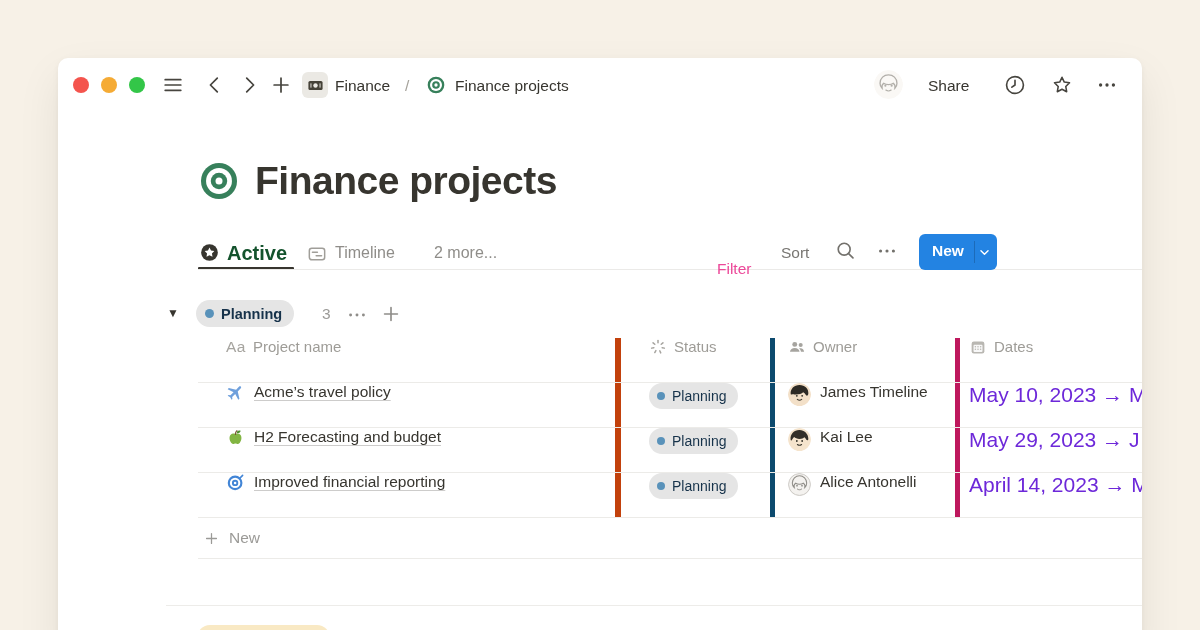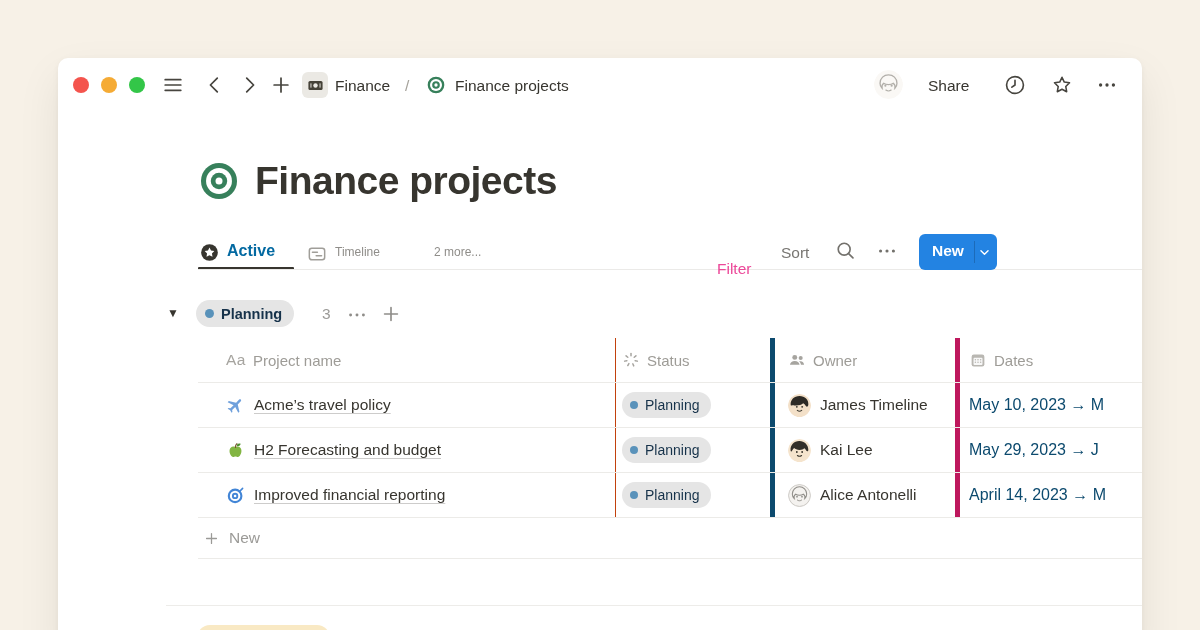--- a/index.html
+++ b/index.html
@@ -34,22 +34,22 @@
   #avatar-top{left:816px;top:12px;width:29px;height:29px;border-radius:50%;overflow:hidden;opacity:.92}
   #share-btn{left:870px;cursor:pointer}
   #clock-btn{left:946px}
   #star-btn{left:993px}
   #topbar-dots{left:1038px}
   
   #page-icon{left:140px;top:102px;width:42px;height:42px}
   #page-title{left:197px;top:99px;font-size:39px;line-height:48px;font-weight:700;letter-spacing:-.5px;color:#37352F;white-space:nowrap}
   
   #tab-active-icon{left:142px;top:185px;width:19px;height:19px}
-  #tab-active-label{left:169px;top:184px;font-size:16px;font-weight:700;color:#0369a1}
-  .tabtext{position:absolute;font-size:12px;line-height:21px;white-space:nowrap}
+  #tab-active-label{left:169px;top:184px;font-size:20px;font-weight:700;color:#14532d}
+  .tabtext{position:absolute;font-size:16px;line-height:21px;white-space:nowrap}
   #tab-timeline{left:249px;top:186px;width:20px;height:20px}
   #tab-timeline-label{left:277px;top:184px;color:#8F8D89}
   #tab-more{left:376px;top:184px;color:#8F8D89;cursor:pointer}
   #tab-underline{left:140px;top:209px;width:96px;height:3px;background:#37352F;border-radius:1px}
   #tabs-divider{left:140px;top:211px;width:944px;height:1px;background:#EBEAE8}
   #ctl-filter{left:659px;top:200px;color:#ec4899;cursor:pointer}
   #ctl-sort{left:723px;top:184px;color:#787672;cursor:pointer}
   #ctl-search{left:777px;top:182px;width:21px;height:21px}
   #ctl-dots{left:818px;top:182px;width:22px;height:22px}
   #btn-new{left:861px;top:176px;width:78px;height:36px;background:#2383E2;border-radius:6px;cursor:pointer}
@@ -61,34 +61,34 @@
   .pill{display:inline-flex;align-items:center;background:#e5e5e5;border-radius:13.5px;height:27px;padding:0 12px 0 9px;gap:7px;box-sizing:border-box}
   .pill .dot{width:9px;height:9px;border-radius:50%;background:#5992BA;flex:0 0 auto}
   .pill .ptext{font-size:14.5px;font-weight:600;color:#16324A;line-height:14px}
   #group-pill{position:absolute;left:138px;top:242px;cursor:pointer}
   #group-count{left:264px;top:247px;font-size:15.5px;color:#9B9A97}
   #group-dots{left:288px;top:246px;width:22px;height:22px}
   #group-plus{left:322px;top:245px;width:22px;height:22px}
   
   #table{position:absolute;left:140px;top:280px;width:944px}
   .trow{position:absolute;left:0;width:944px;height:45px;border-bottom:1px solid #ECEBE8;display:flex;box-sizing:border-box}
-  .cell{display:flex;align-items:center;box-sizing:border-box;overflow:hidden;white-space:nowrap}
+  .cell{display:flex;align-items:flex-start;box-sizing:border-box;overflow:hidden;white-space:nowrap}
   .c-name{width:417px;padding-left:28px}
-  .c-status{width:155px;padding-left:6px;border-left:1px solid #c2410c}
+  .c-status{width:155px;padding-left:28px;border-left:6px solid #c2410c}
   .c-owner{width:185px;padding-left:13px;border-left:5px solid #0c4a6e}
   .c-dates{width:187px;padding-left:9px;border-left:5px solid #be185d}
   .hdr .htext{font-size:15px;color:#9E9C97;margin-left:7px}
   .aa{font-size:15.5px;color:#A6A49F;letter-spacing:.5px}
   .row-title{font-size:15.5px;font-weight:400;color:#37352F;margin-left:9px;
     text-decoration:underline;text-decoration-color:rgba(55,53,47,.25);text-underline-offset:3px;text-decoration-thickness:1px}
   .row-pill{height:26px;border-radius:13px;padding:0 11px 0 8px}
   .row-pill .dot{width:8px;height:8px}
   .row-pill .ptext{font-size:14px;font-weight:500}
   .owner-name{font-size:15.5px;color:#37352F;margin-left:9px}
-  .date-text{font-size:16px;color:#0c4a6e}
+  .date-text{font-size:21px;color:#6d28d9}
   #row-new{top:180px;height:41px;align-items:center;padding-left:5px;cursor:pointer}
   #row-new .ntext{font-size:15.5px;color:#9B9A97;margin-left:9px}
   .avatar{width:23px;height:23px;border-radius:50%;overflow:hidden;flex:0 0 auto}
   
   #section-divider{left:108px;top:547px;width:976px;height:1px;background:#EDECE9}
   #next-group-pill{left:139px;top:567px;width:133px;height:26px;border-radius:13px;background:#F9E9C4}
   svg{display:block}
 </style>
 </head>
 <body>

